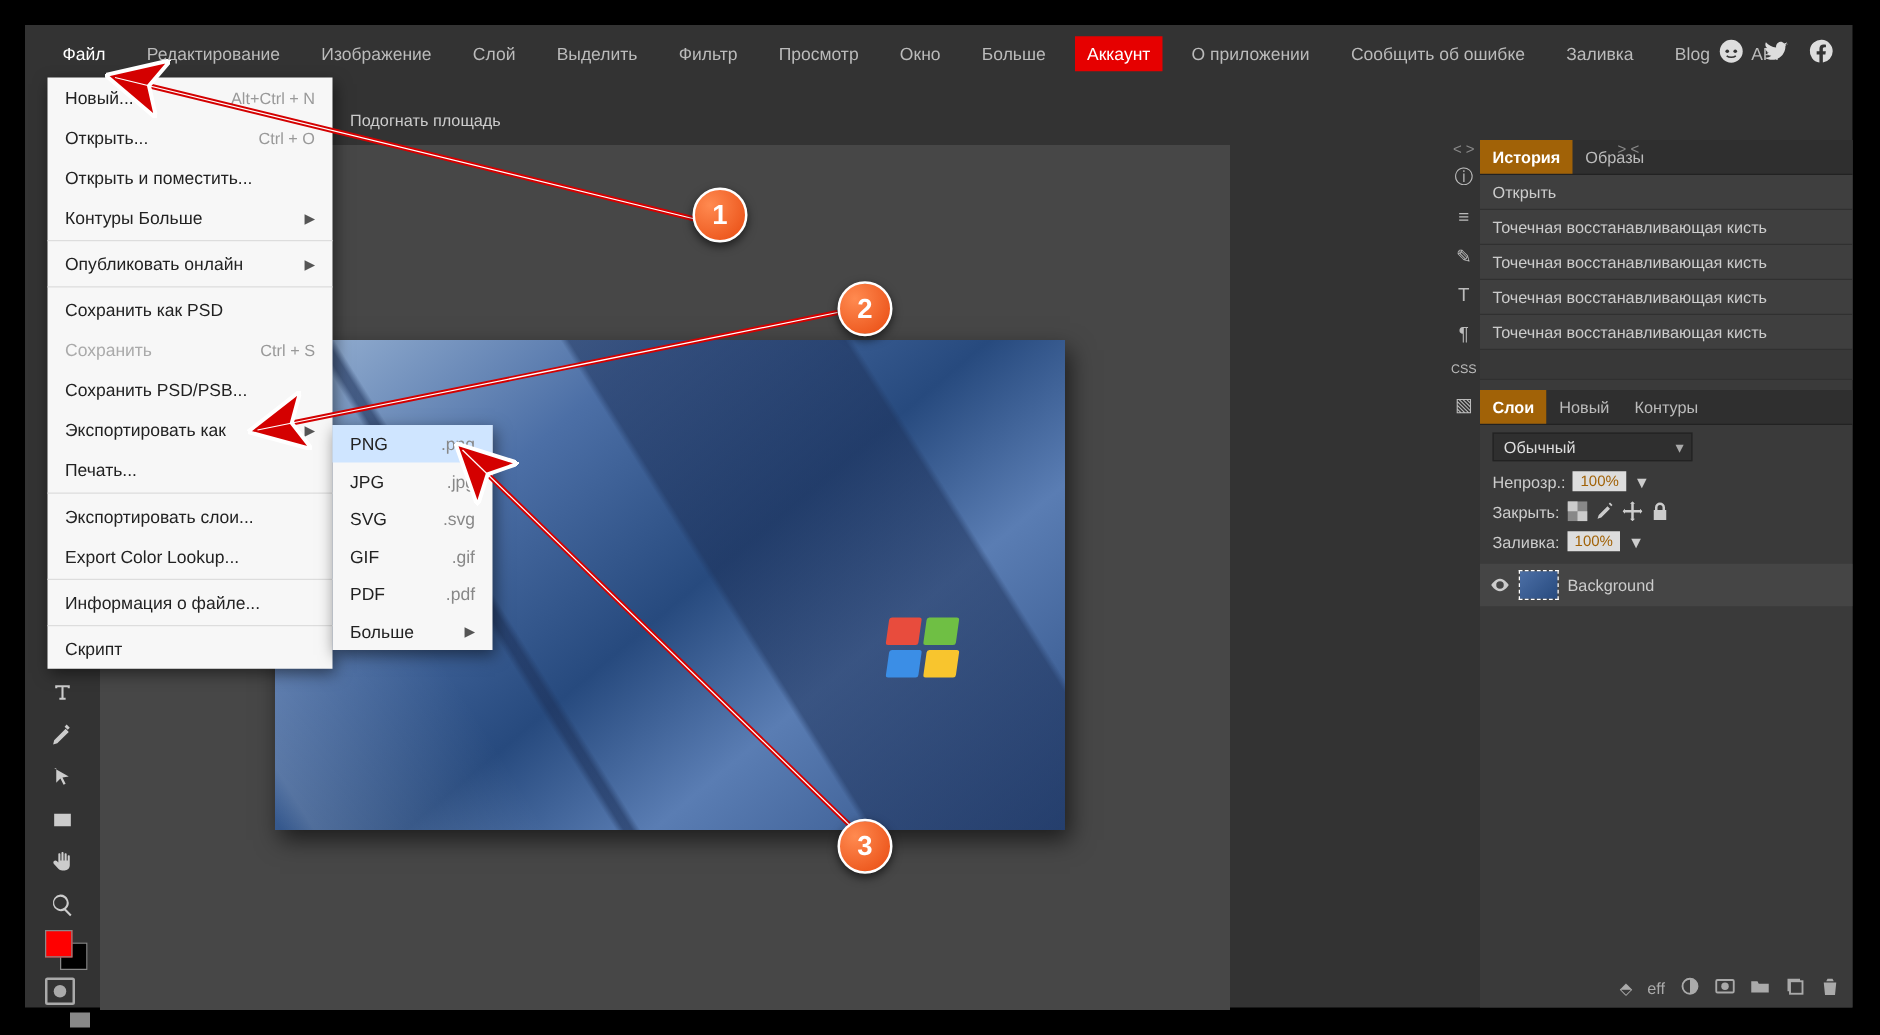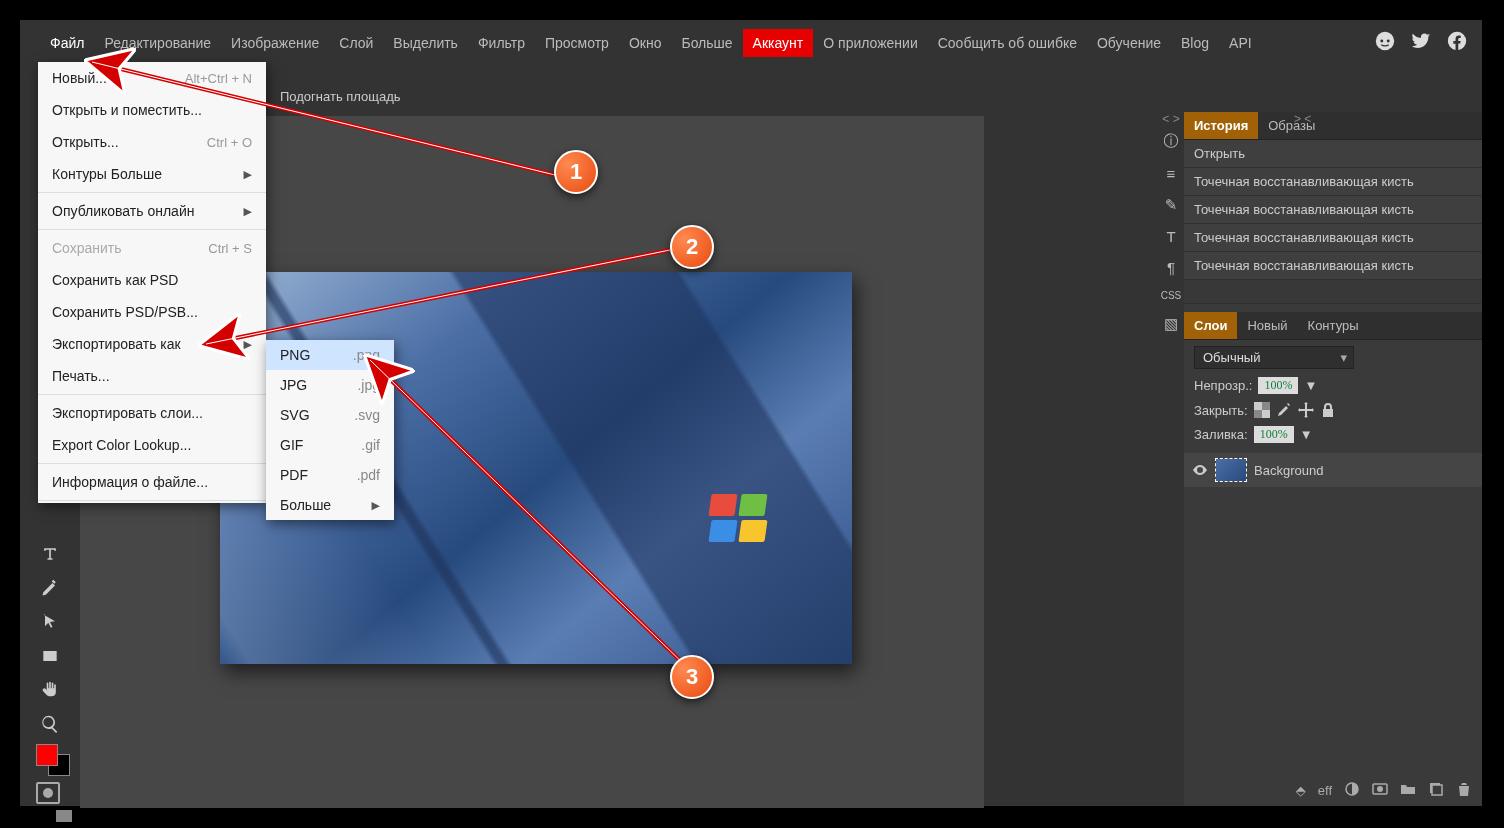--- a/index.html
+++ b/index.html
@@ -1,20 +1,20 @@
 <!DOCTYPE html>
 <html><head>
 <meta charset="utf-8">
 <style>
 * { margin: 0; padding: 0; box-sizing: border-box; font-family: Arial, sans-serif; user-select: none; }
 html, body { width: 1504px; height: 828px; background: #000; overflow: hidden; }
 .frame { position: absolute; left: 20px; top: 20px; width: 1462px; height: 786px; background: #333; }
 
 
-.menubar { position: absolute; left: 0; top: 8px; height: 30px; display: flex; align-items: center; padding-left: 20px; gap: 0; color: #bbb; font-size: 14px; }
+.menubar { position: absolute; left: 0; top: 8px; height: 30px; display: flex; align-items: center; padding-left: 20px; gap: 13px; color: #bbb; font-size: 14px; }
 .menubar .mi { padding: 6px 10px; cursor: default; white-space: nowrap; }
 .menubar .mi.active { color: #fff; }
 .menubar .mi.account { background: #e60000; color: #fff; padding: 6px 10px; }
 .social { position: absolute; right: 14px; top: 10px; display: flex; gap: 14px; color: #ddd; }
 .social svg { width: 22px; height: 22px; fill: #ddd; }
 
 
 .optbar { position: absolute; left: 0; top: 64px; height: 24px; display: flex; align-items: center; color: #ccc; font-size: 13px; }
 .optbar .lbl { margin-left: 260px; margin-right: 24px; }
 
@@ -53,21 +53,21 @@
 .tabs .tab { padding: 6px 10px; color: #bbb; }
 .tabs .tab.act { background: #a16207; color: #fff; font-weight: bold; }
 .hist { padding: 0; }
 .hist .row { padding: 6px 10px; border-bottom: 1px solid #303030; background: #3f3f3f; }
 .hist .row.last{ background:#383838; height:24px;}
 .panel2 { margin-top: 8px; }
 .layerprops{ padding:6px 10px; display:flex; flex-direction:column; gap:8px;}
 .layerprops .line{ display:flex; align-items:center; gap:6px;}
 .select{ background:#2f2f2f; border:1px solid #222; padding:3px 24px 3px 8px; position:relative; color:#ddd;}
 .select::after{content:"▾"; position:absolute; right:6px; top:3px; color:#aaa;}
-.valbox{ background:#ddd; color:#15803d; padding:1px 6px; font-size:12px;font-family:Liberation Serif, serif;}
+.valbox{ background:#ddd; color:#a16207; padding:1px 6px; font-size:12px;}
 .mini-ic{ display:inline-block; width:16px; height:16px; }
 .layerlist{ margin-top:4px; }
 .layerlist .lrow{ display:flex; align-items:center; gap:8px; padding:6px 8px; background:#454545; }
 .eye{ width:16px; height:16px; }
 .thumb{ width:30px; height:22px; background:linear-gradient(135deg,#4c6fa6,#274a7e); outline:1px dashed #fff; }
 .footer{ position:absolute; bottom:6px; right:10px; display:flex; gap:12px; color:#aaa; font-size:13px; align-items:center;}
 .footer svg{width:16px;height:16px;fill:#aaa;}
 
 
 .dropdown { position: absolute; left: 18px; top: 42px; width: 228px; background: #f7f7f7; color: #222; font-size: 14px; box-shadow: 2px 4px 12px rgba(0,0,0,0.5); }
@@ -98,21 +98,21 @@
     <div class="mi">Изображение</div>
     <div class="mi">Слой</div>
     <div class="mi">Выделить</div>
     <div class="mi">Фильтр</div>
     <div class="mi">Просмотр</div>
     <div class="mi">Окно</div>
     <div class="mi">Больше</div>
     <div class="mi account">Аккаунт</div>
     <div class="mi">О приложении</div>
     <div class="mi">Сообщить об ошибке</div>
-    <div class="mi">Обучение</div>
+    <div class="mi">Заливка</div>
     <div class="mi">Blog</div>
     <div class="mi">API</div>
   </div>
   <div class="social">
     <span><svg viewBox="0 0 24 24">
           <circle cx="12" cy="12" r="10"></circle>
           <circle cx="8.5" cy="12" r="1.6" fill="#333"></circle>
           <circle cx="15.5" cy="12" r="1.6" fill="#333"></circle>
           <path d="M8 16c2 1.6 6 1.6 8 0" stroke="#333" stroke-width="1.4" fill="none"></path>
         </svg></span>
@@ -278,44 +278,44 @@
           </svg></span>
     </div>
   </div>
 
   <div class="dropdown">
     <div class="di">
         <span>Новый...</span>
         <span class="sc">Alt+Ctrl + N</span>
       </div>
     <div class="di">
-        <span>Открыть и поместить...</span>
-      </div>
-    <div class="di">
         <span>Открыть...</span>
         <span class="sc">Ctrl + O</span>
       </div>
     <div class="di">
+        <span>Открыть и поместить...</span>
+      </div>
+    <div class="di">
         <span>Контуры Больше</span>
         <span class="arr">▶</span>
       </div>
     <div class="sep"></div>
     <div class="di">
         <span>Опубликовать онлайн</span>
         <span class="arr">▶</span>
       </div>
     <div class="sep"></div>
+    <div class="di">
+        <span>Сохранить как PSD</span>
+      </div>
     <div class="di disabled">
         <span>Сохранить</span>
         <span class="sc">Ctrl + S</span>
       </div>
     <div class="di">
-        <span>Сохранить как PSD</span>
-      </div>
-    <div class="di">
         <span>Сохранить PSD/PSB...</span>
       </div>
     <div class="di">
         <span>Экспортировать как</span>
         <span class="arr">▶</span>
       </div>
     <div class="di">
         <span>Печать...</span>
       </div>
     <div class="sep"></div>
@@ -323,20 +323,23 @@
         <span>Экспортировать слои...</span>
       </div>
     <div class="di">
         <span>Export Color Lookup...</span>
       </div>
     <div class="sep"></div>
     <div class="di">
         <span>Информация о файле...</span>
       </div>
     <div class="sep"></div>
+    <div class="di">
+        <span>Скрипт</span>
+      </div>
   </div>
 
   <div class="submenu">
     <div class="si hover">
         <span>PNG</span>
         <span class="ext">.png</span>
       </div>
     <div class="si">
         <span>JPG</span>
         <span class="ext">.jpg</span>

